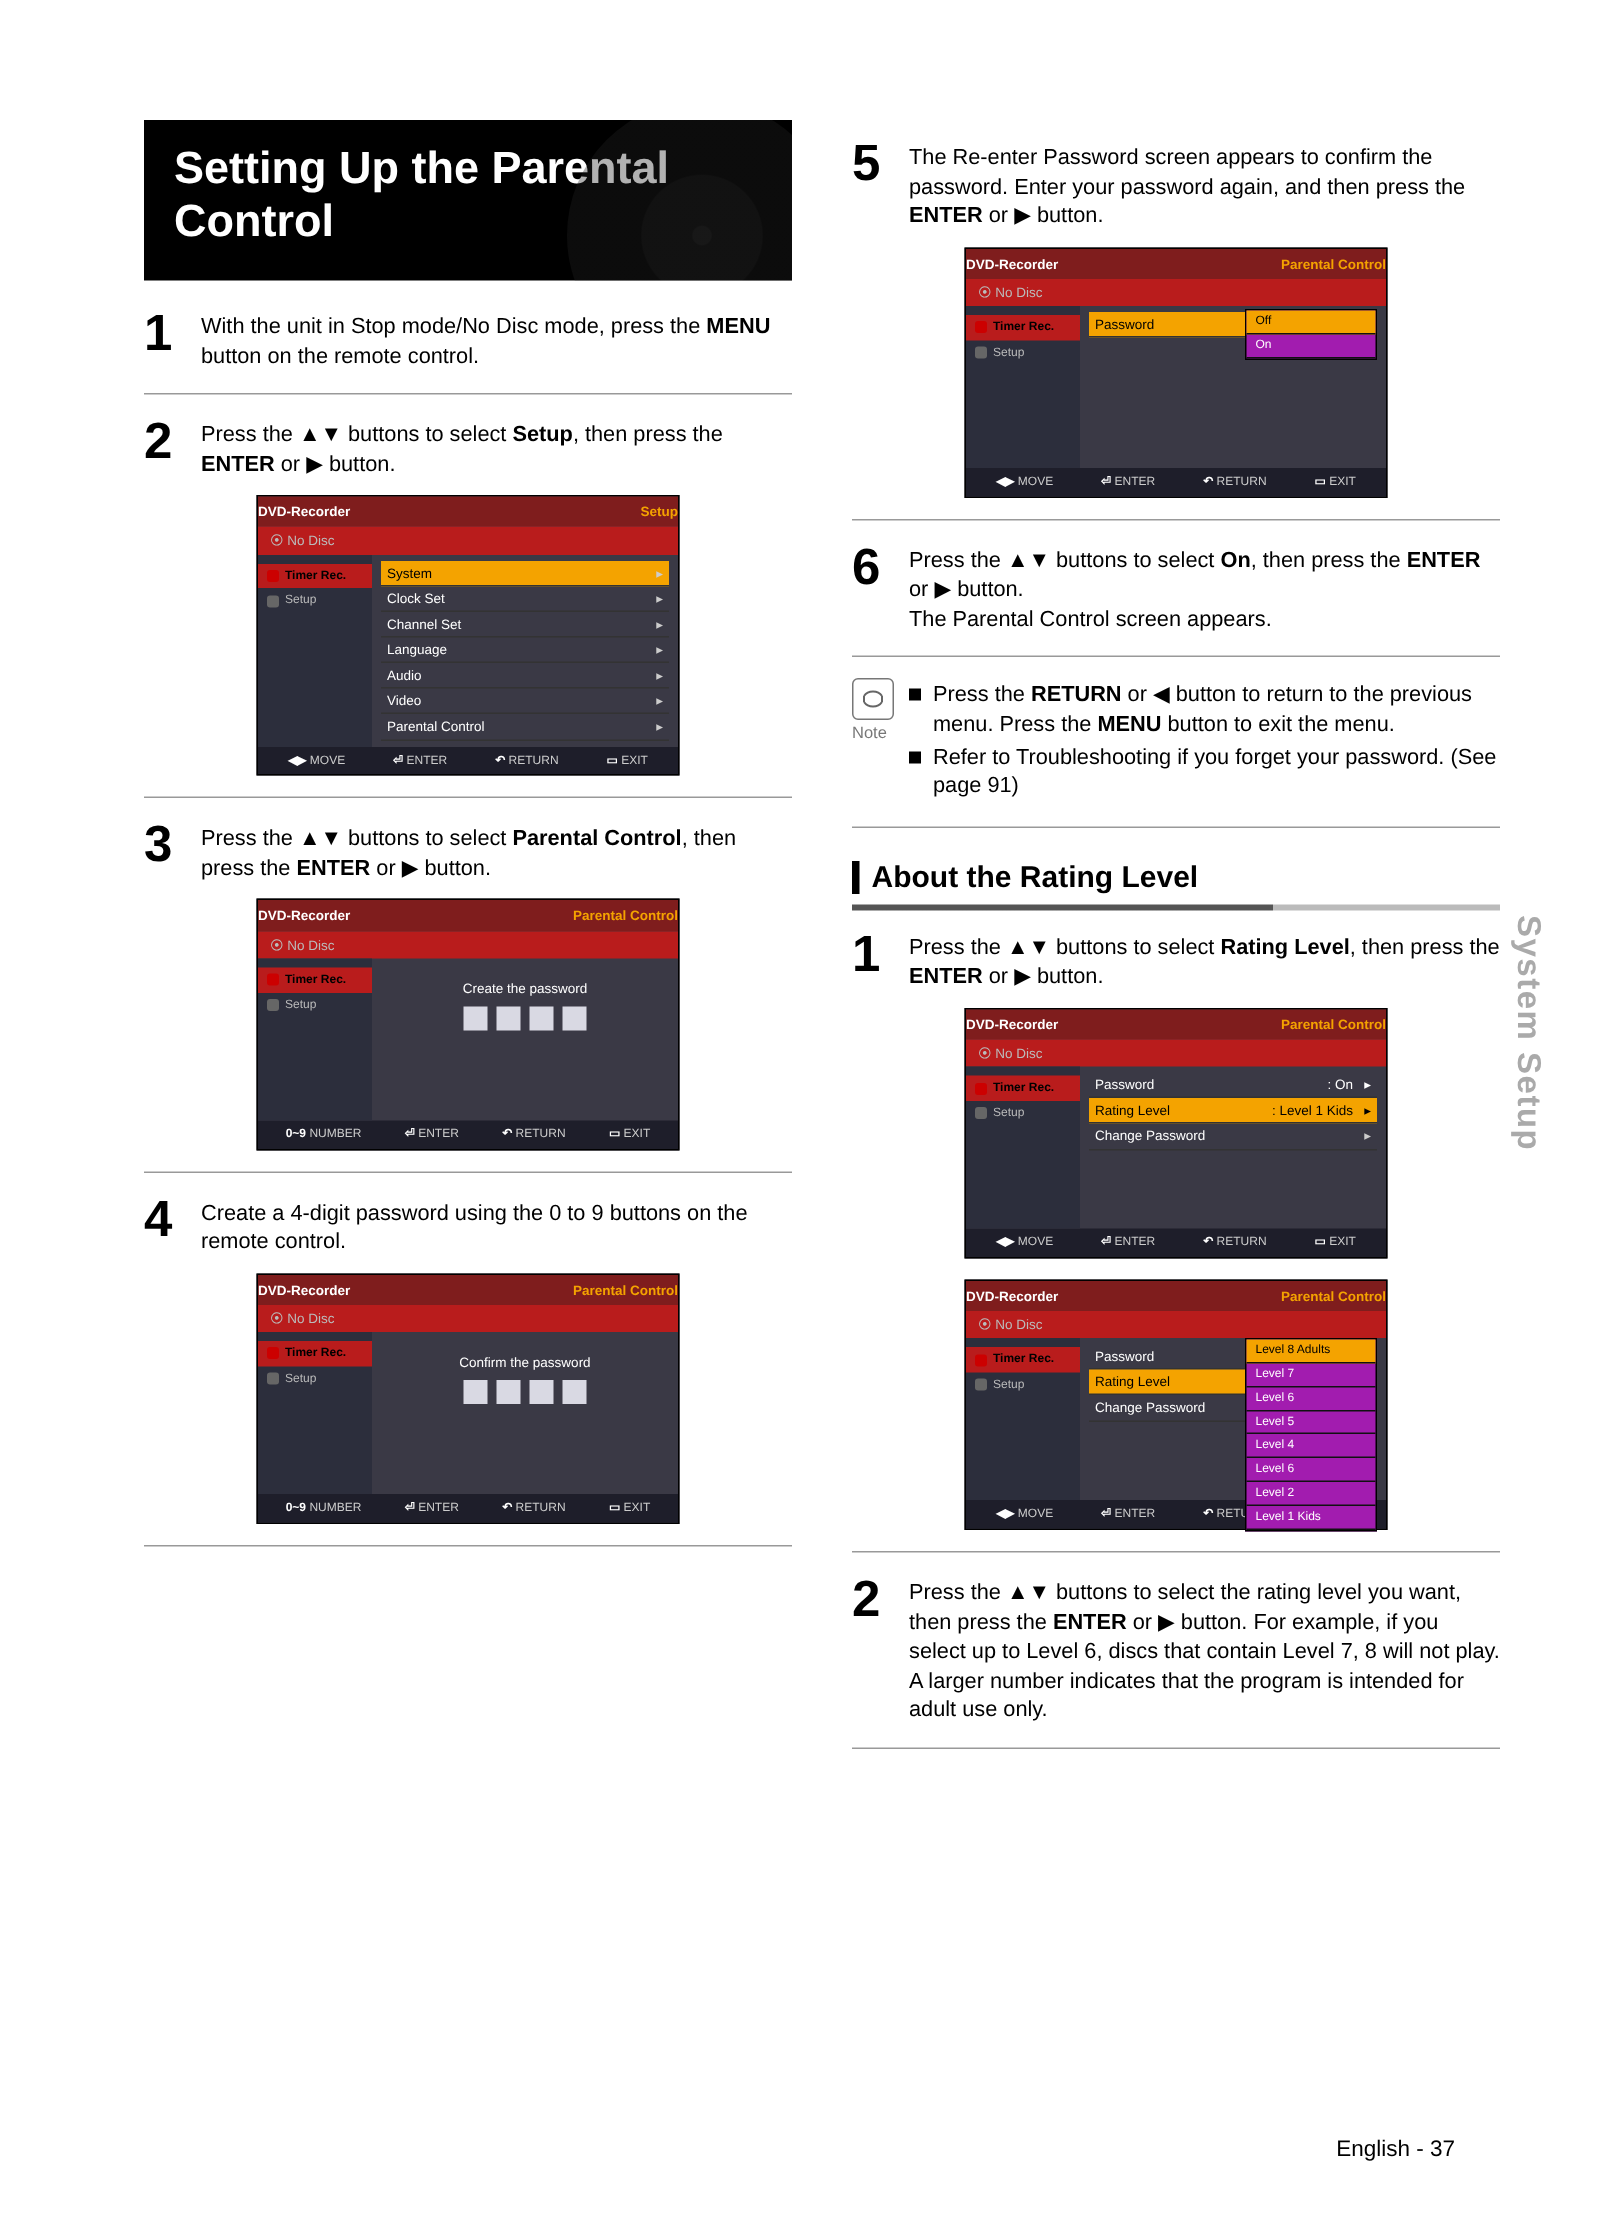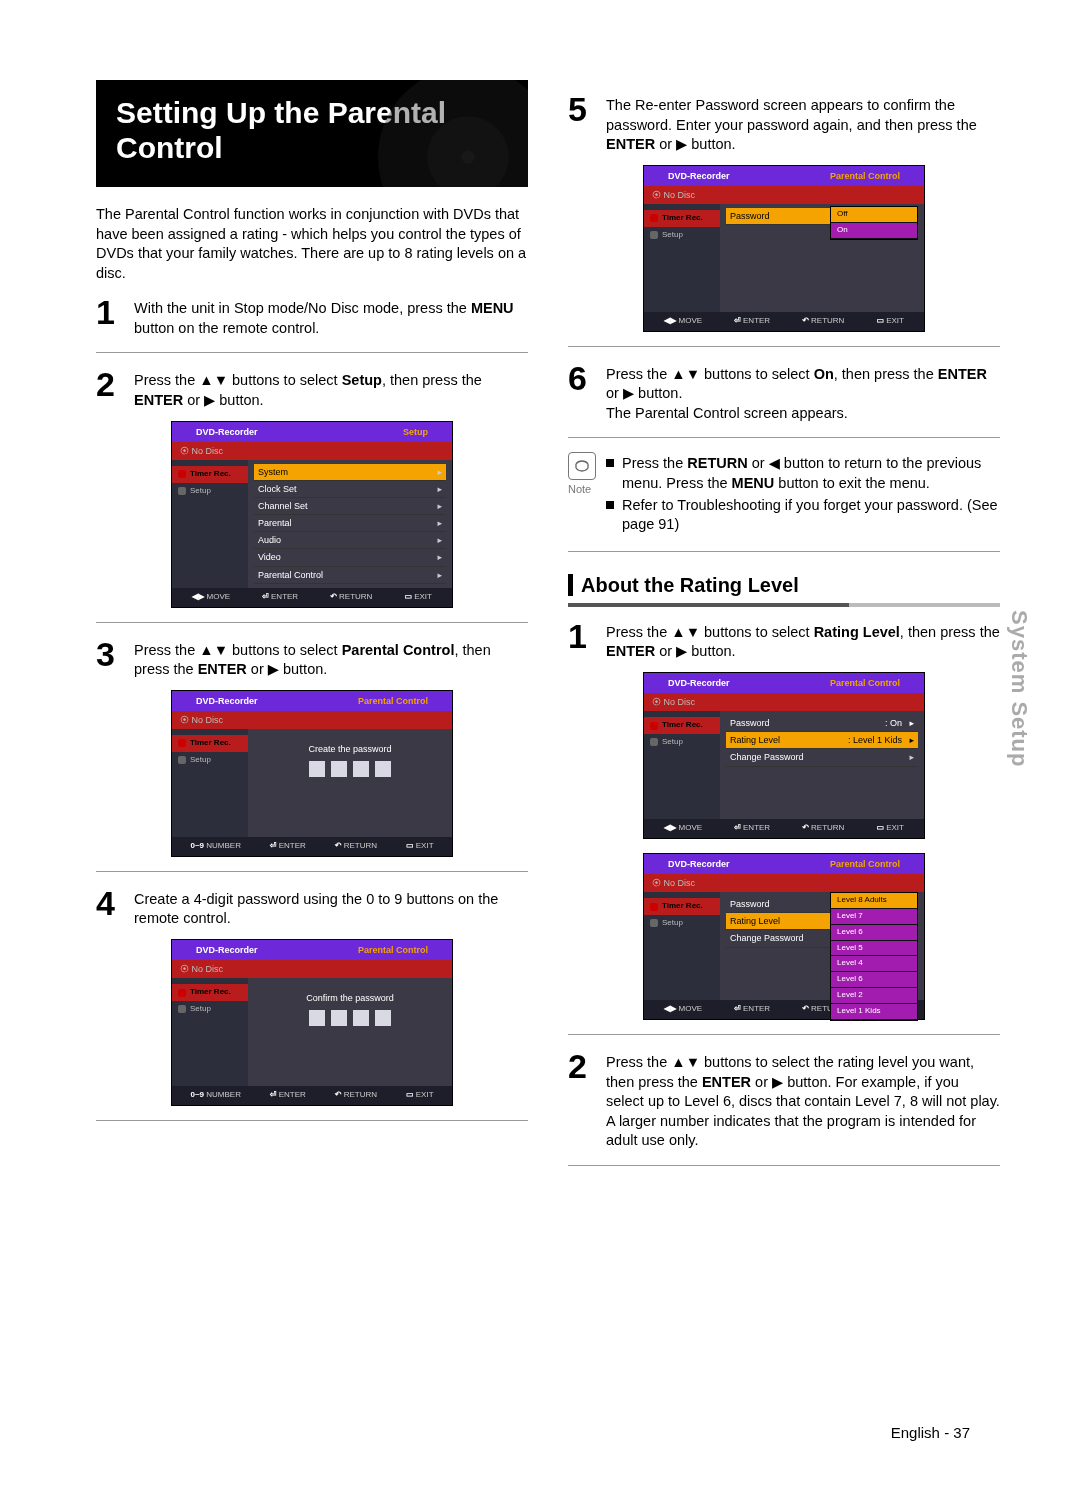--- a/index.html
+++ b/index.html
@@ -7,21 +7,21 @@
   .cols{display:flex;gap:40px}
   .col{flex:1;min-width:0}
   .titlebox{background:#000;color:#fff;padding:16px 20px 22px 20px;font-weight:bold;font-size:30px;line-height:1.15;position:relative;overflow:hidden;margin-bottom:18px}
   .titlebox .disc{position:absolute;right:-30px;bottom:-60px;width:180px;height:180px;border-radius:50%;background:radial-gradient(circle,#444 0 6px,#333 7px 40px,#222 41px 200px);opacity:.35}
   p{margin:6px 0}
   .step{display:flex;align-items:flex-start;gap:10px;margin:12px 0 10px}
   .num{font-size:34px;font-weight:bold;line-height:1;min-width:28px}
   .steptext{flex:1;padding-top:4px}
   hr.rule{border:none;border-top:1px solid #999;margin:14px 0}
   .osd{width:280px;margin:10px auto 6px;background:#3a3945;color:#fff;font-size:9px;border:1px solid #000}
-  .osd-head{background:#6d28d9;padding:4px 24px;display:flex;justify-content:space-between;font-weight:bold}
+  .osd-head{background:#7f1d1d;padding:4px 0;display:flex;justify-content:space-between;font-weight:bold}
   .osd-head .acc{color:#f4a300}
   .osd-sub{background:#b91c1c;padding:3px 8px;color:#bbb}
   .osd-body{display:flex;min-height:108px}
   .osd-nav{width:76px;background:#2c2e3c;padding:6px 0}
   .osd-nav div{display:flex;align-items:center;gap:4px;padding:3px 6px;font-size:8px;color:#bbb}
   .osd-nav .act{background:#b91c1c;color:#000;font-weight:bold}
   .osd-nav .ico{width:8px;height:8px;border-radius:2px;background:#666;display:inline-block}
   .osd-nav .act .ico{background:#c00}
   .osd-main{flex:1;padding:4px 6px}
   .osd-main .row{display:flex;justify-content:space-between;padding:2px 4px;border-bottom:1px solid #333}
@@ -57,21 +57,20 @@
 
 <div class="page">
   <div class="cols">
 
     <div class="col">
       <div class="titlebox">
         <span>Setting Up the Parental Control</span>
         <div class="disc"></div>
       </div>
 
-      <p>The Parental Control function works in conjunction with DVDs that have been assigned a rating - which helps you control the types of DVDs that your family watches. There are up to 8 rating levels on a disc.</p>
 
       <div class="step">
         <div class="num">1</div>
         <div class="steptext">
           <span>With the unit in Stop mode/No Disc mode, press the </span><b>MENU</b><span> button on the remote control.</span>
         </div>
       </div>
       <hr class="rule">
 
       <div class="step">
@@ -105,21 +104,21 @@
               </div>
             <div class="row">
                 <span>Clock Set</span>
                 <span class="arr">▸</span>
               </div>
             <div class="row">
                 <span>Channel Set</span>
                 <span class="arr">▸</span>
               </div>
             <div class="row">
-                <span>Parental</span>
+                <span>Language</span>
                 <span class="arr">▸</span>
               </div>
             <div class="row">
                 <span>Audio</span>
                 <span class="arr">▸</span>
               </div>
             <div class="row">
                 <span>Video</span>
                 <span class="arr">▸</span>
               </div>

